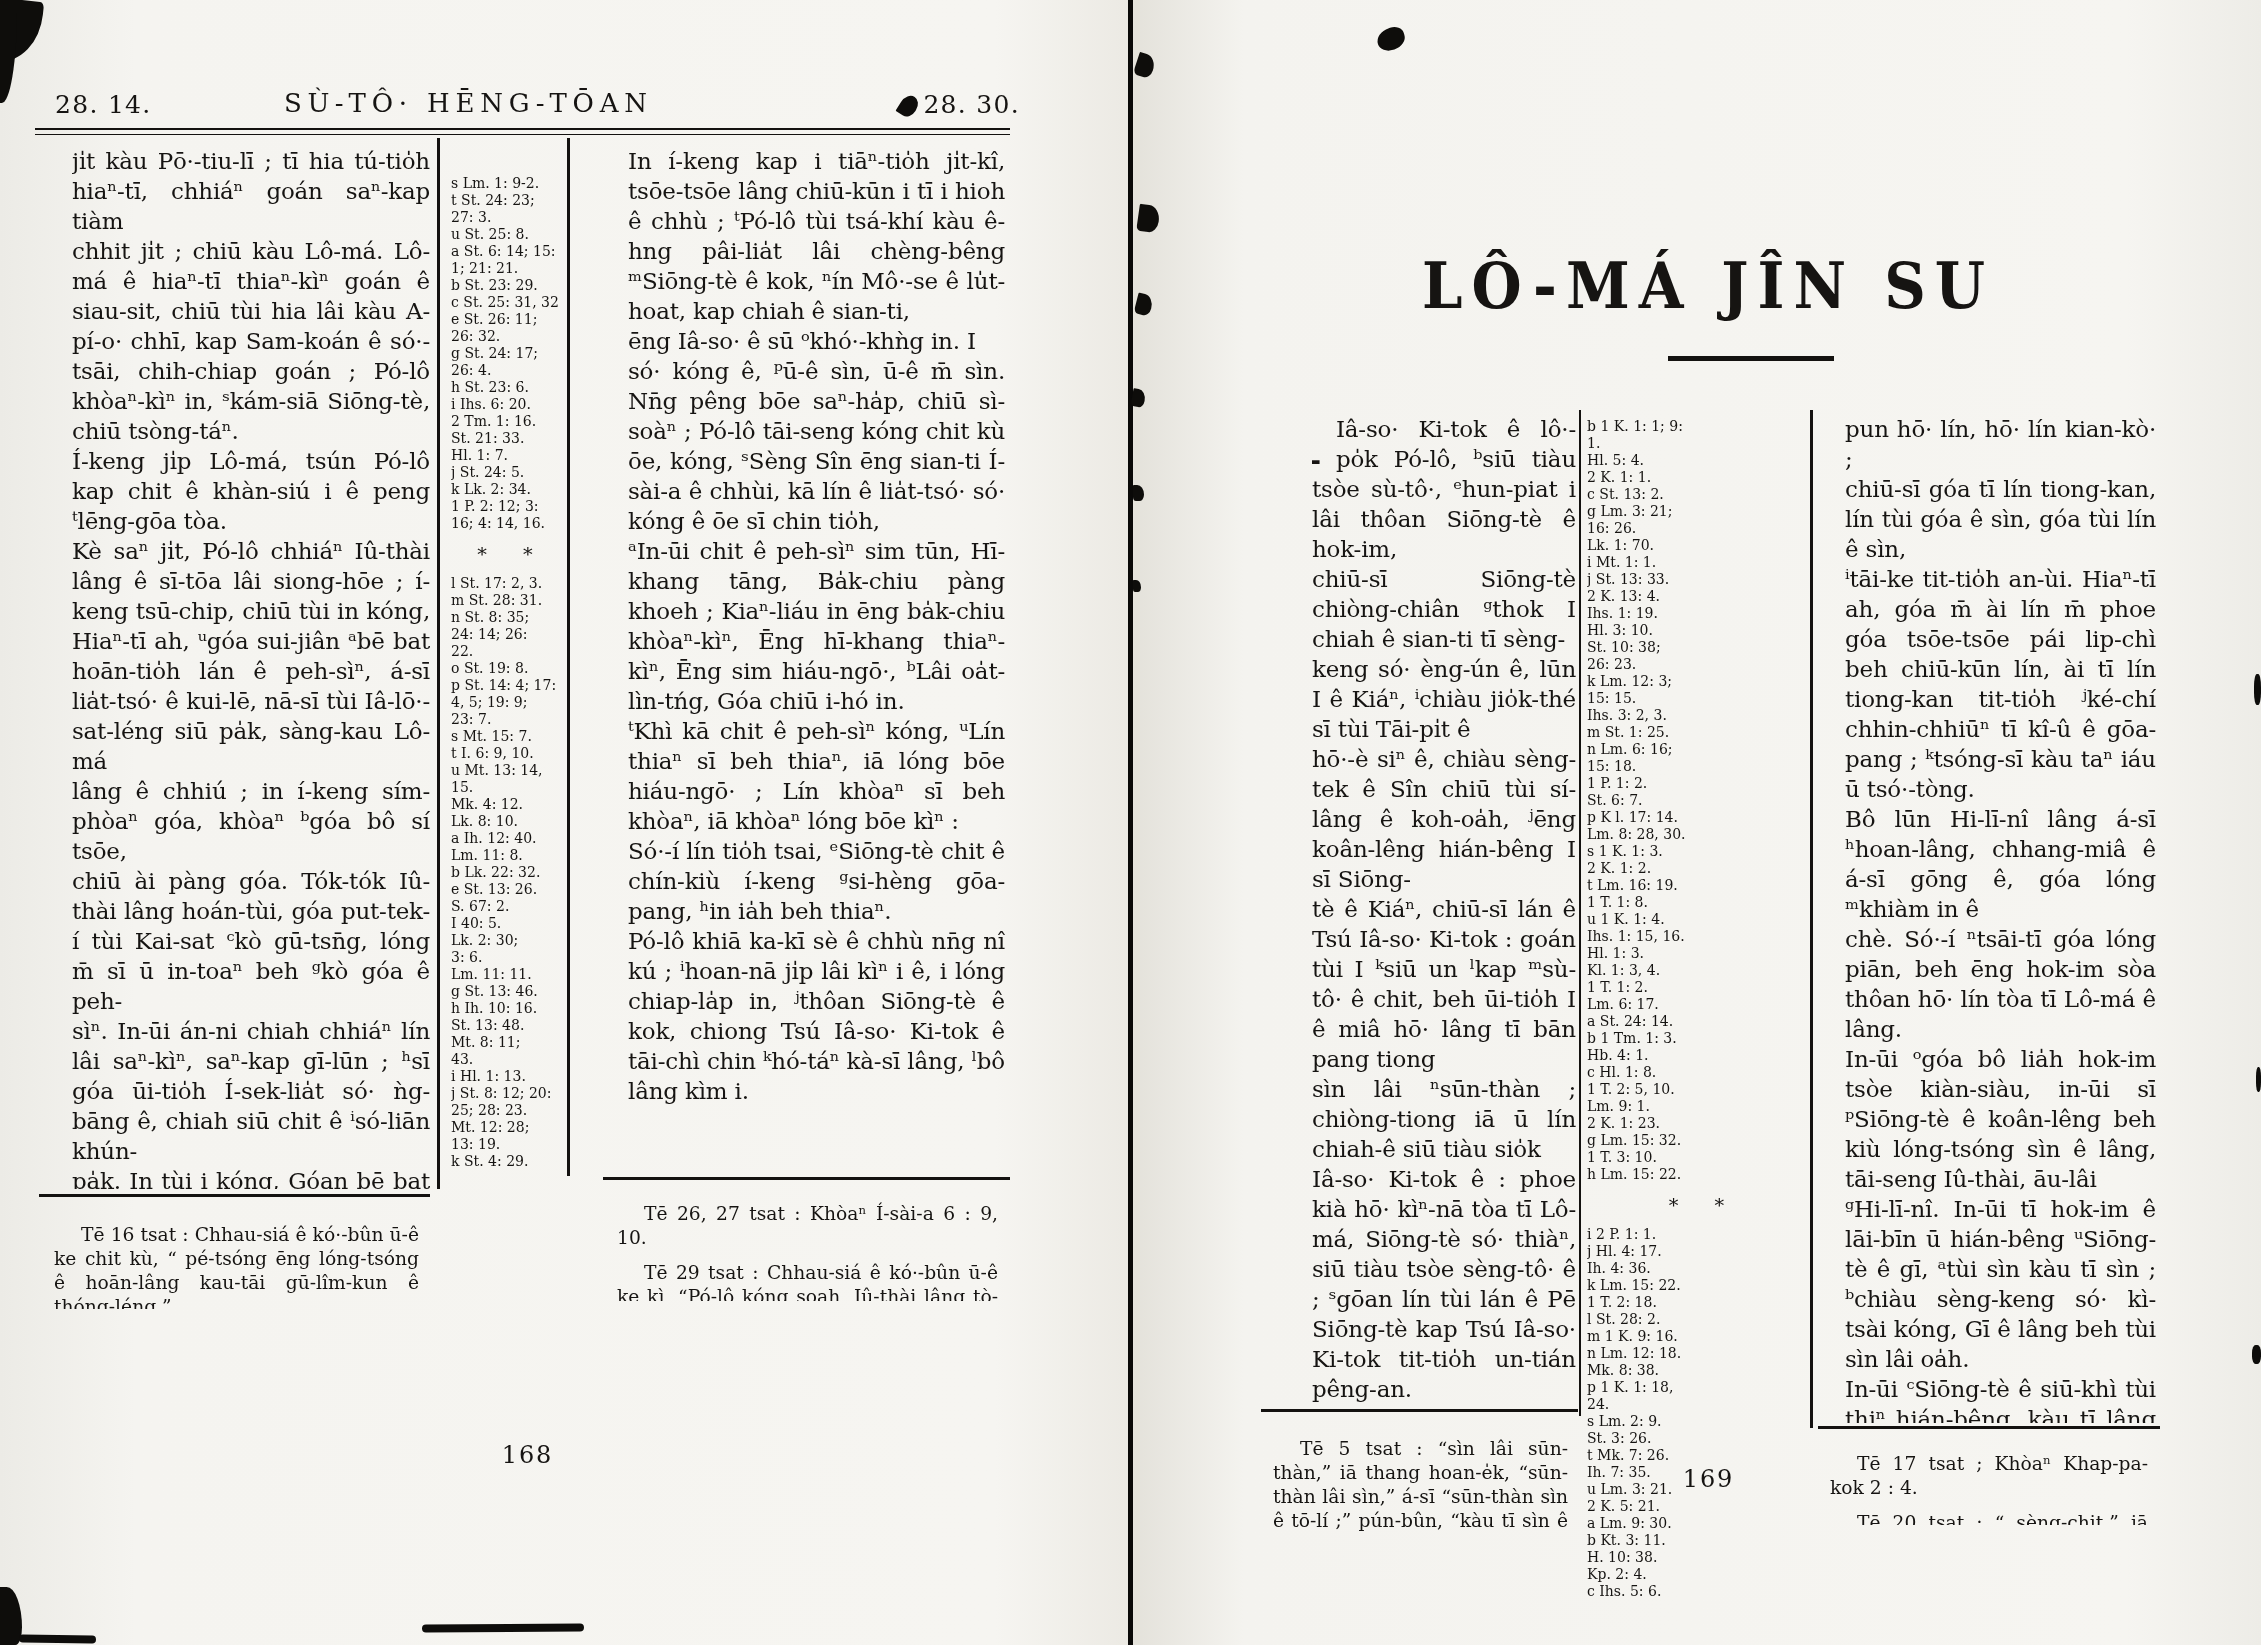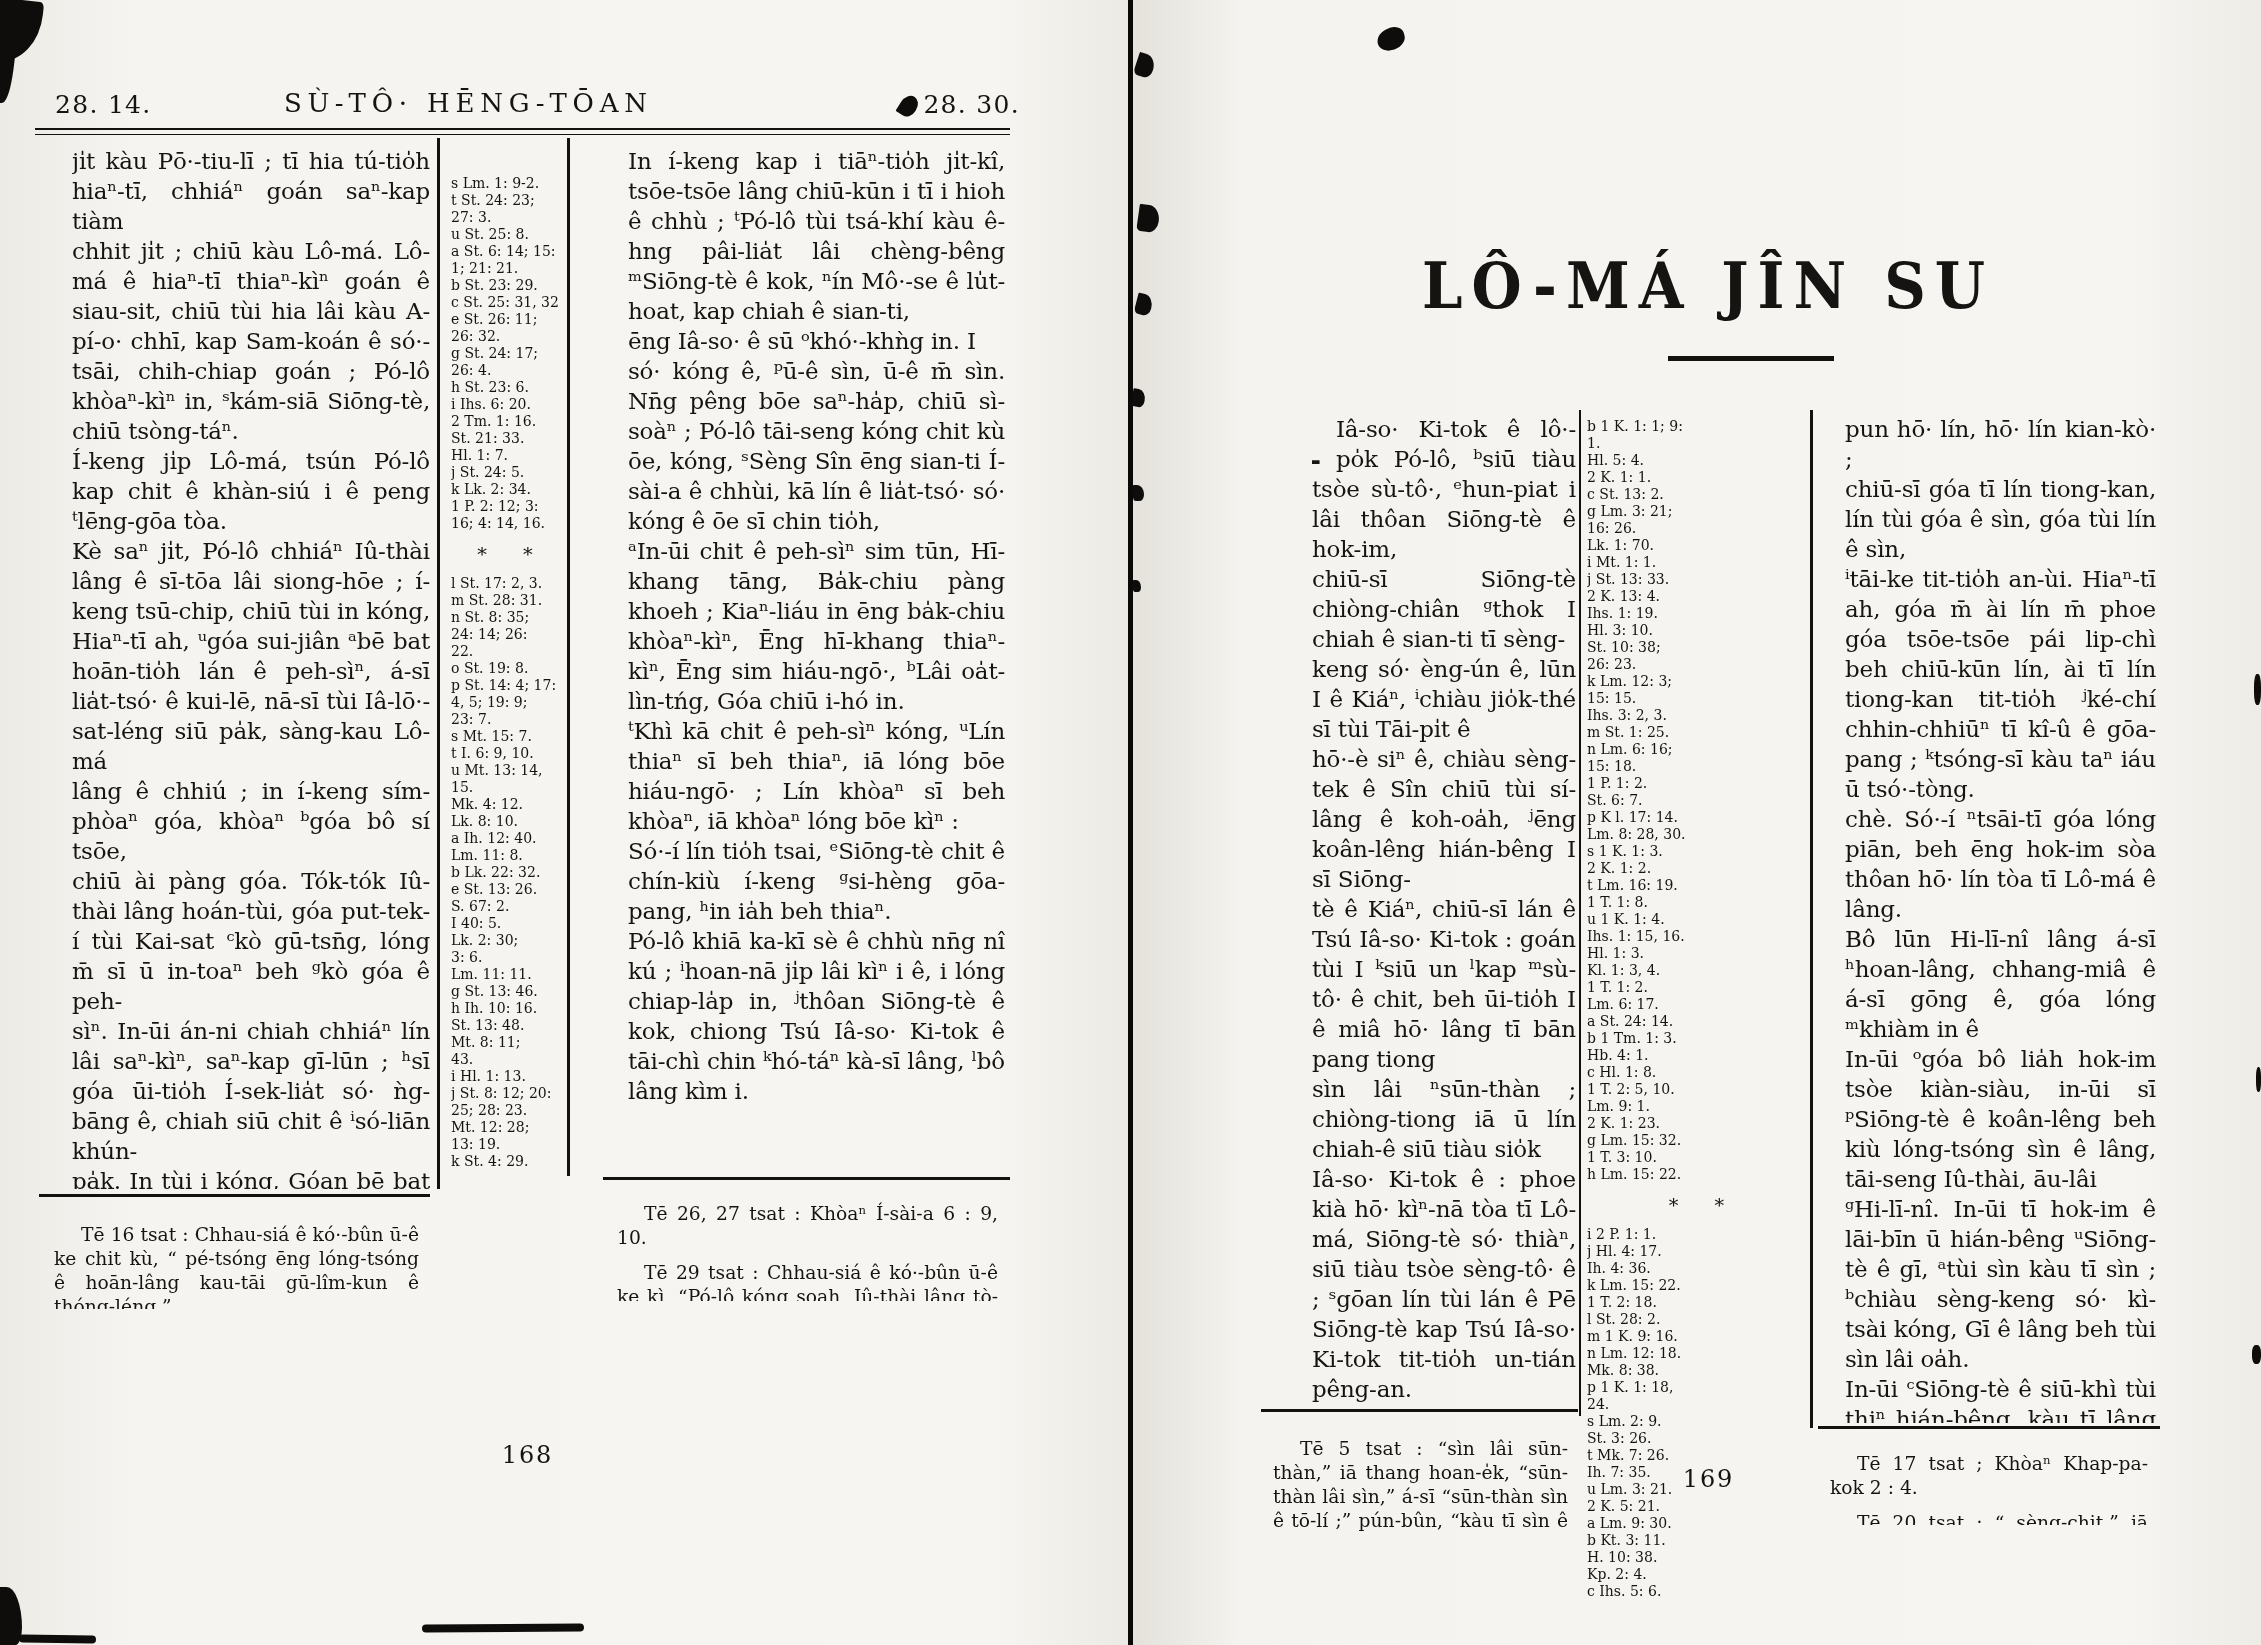--- a/index.html
+++ b/index.html
@@ -305,23 +305,23 @@
     <div class="abs vrule" style="left:1810px;top:410px;height:1018px;"></div>
 
     <div class="col" style="left:1845px;top:414px;width:311px;height:1009px;">
 
         <p class="verse"><span class="vnum"></span><span>pun hō· lín, hō· lín kian-kò· ;</span></p>
 
         <p class="verse"><span>chiū-sī góa tī lín tiong-kan, lín tùi góa ê sìn, góa tùi lín ê sìn,</span></p>
 
         <p class="verse"><span>ⁱtāi-ke tit-tio̍h an-ùi. Hiaⁿ-tī ah, góa m̄ ài lín m̄ phoe góa tsōe-tsōe pái lip-chì beh chiū-kūn lín, ài tī lín tiong-kan tit-tio̍h ʲké-chí chhin-chhiūⁿ tī kî-û ê gōa-pang ; ᵏtsóng-sī kàu taⁿ iáu ū tsó·-tòng.</span></p>
 
+        <p class="verse"><span>Bô lūn Hi-lī-nî lâng á-sī ʰhoan-lâng, chhang-miâ ê á-sī gōng ê, góa lóng ᵐkhiàm in ê</span></p>
+
         <p class="verse"><span>chè. Só·-í ⁿtsāi-tī góa lóng piān, beh ēng hok-im sòa thôan hō· lín tòa tī Lô-má ê lâng.</span></p>
-
-        <p class="verse"><span>Bô lūn Hi-lī-nî lâng á-sī ʰhoan-lâng, chhang-miâ ê á-sī gōng ê, góa lóng ᵐkhiàm in ê</span></p>
 
         <p class="verse"><span>In-ūi ᵒgóa bô lia̍h hok-im tsòe kiàn-siàu, in-ūi sī ᵖSiōng-tè ê koân-lêng beh kiù lóng-tsóng sìn ê lâng, tāi-seng Iû-thài, āu-lâi</span></p>
 
         <p class="verse"><span>ᵍHi-lī-nî. In-ūi tī hok-im ê lāi-bīn ū hián-bêng ᵘSiōng-tè ê gī, ᵃtùi sìn kàu tī sìn ; ᵇchiàu sèng-keng só· kì-tsài kóng, Gī ê lâng beh tùi sìn lâi oa̍h.</span></p>
 
         <p class="verse"><span>In-ūi ᶜSiōng-tè ê siū-khì tùi thiⁿ hián-bêng, kàu tī lâng lóng-tsóng ê put-khiân put-gī, chiū-sī ēng put-gī ap-chè chin-lí ê lâng</span></p>
 
       </div>
 
     <div class="abs hrule" style="left:1261px;top:1409px;width:317px;"></div>

